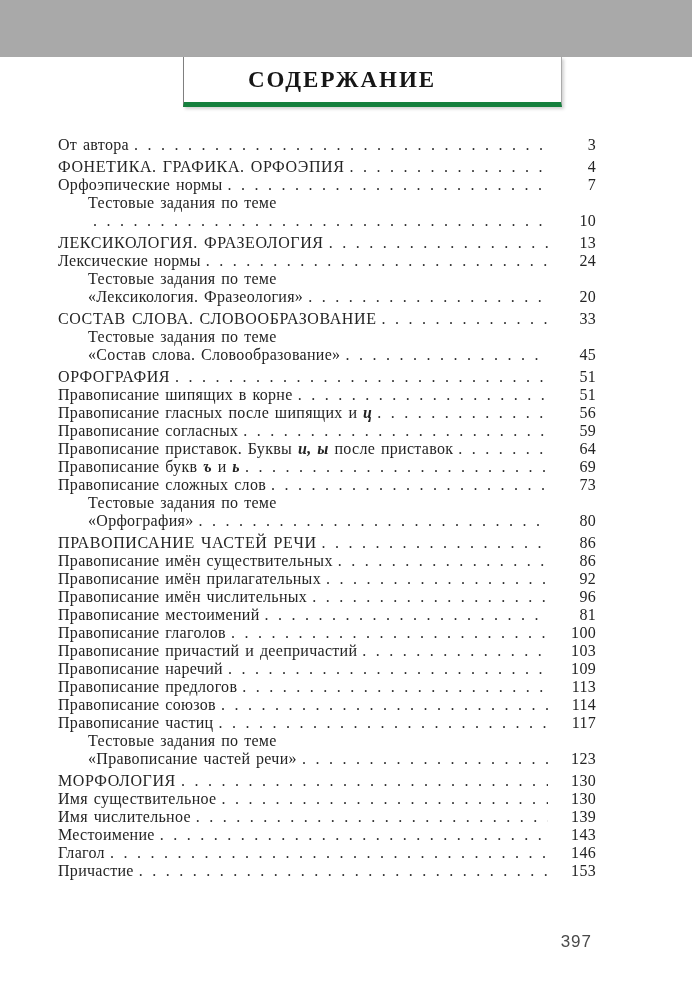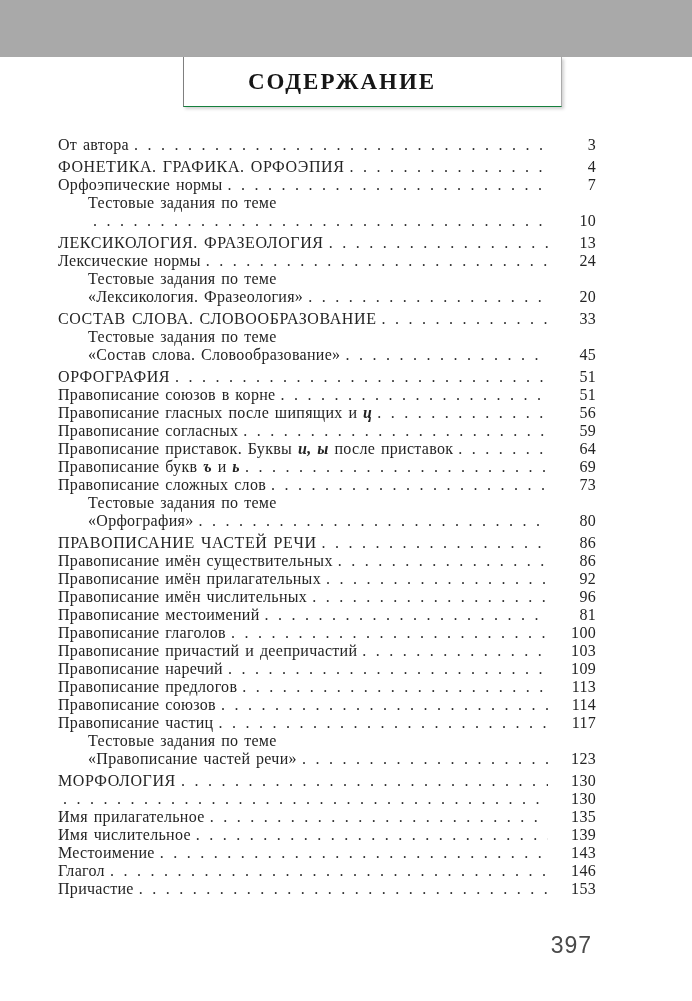--- a/index.html
+++ b/index.html
@@ -21,21 +21,21 @@
   }
 
   
   .title-box {
     position: absolute;
     left: 183px; top: 57px;
     width: 379px; height: 50px;
     background: #ffffff;
     border-left: 1px solid #7f7f7f;
     border-right: 1px solid #ababab;
-    border-bottom: 1px solid #15803d;
+    border-bottom: 5px solid #15803d;
     box-shadow: 2px 2px 3px rgba(0,0,0,0.18);
     display: flex;
     align-items: center;
     justify-content: center;
     padding-right: 61px;
     box-sizing: border-box;
   }
   .title-box h1 {
     margin: 0;
     font-size: 23px;
@@ -87,21 +87,21 @@
     text-align: right;
   }
 
   
   .footer-folio {
     position: absolute;
     left: 58px; top: 932px;
     width: 534px;
     text-align: right;
     font-family: "Liberation Sans", sans-serif;
-    font-size: 23px;
+    font-size: 17px;
     color: #4a4a4a;
     letter-spacing: 1px;
   }
 </style>
 </head>
 <body>
 
 <div class="top-band"></div>
 
 <div class="title-box">
@@ -167,21 +167,21 @@
       <span class="label">«Состав слова. Словообразование»</span>
       <span class="dots"></span>
       <span class="pagenum">45</span>
     </div>
     <div class="toc-row section gap">
       <span class="label">ОРФОГРАФИЯ</span>
       <span class="dots"></span>
       <span class="pagenum">51</span>
     </div>
     <div class="toc-row item">
-      <span class="label">Правописание союзов в корне</span>
+      <span class="label">Правописание шипящих в корне</span>
       <span class="dots"></span>
       <span class="pagenum">51</span>
     </div>
     <div class="toc-row item">
       <span class="label">Правописание гласных после шипящих и <em>ц</em></span>
       <span class="dots"></span>
       <span class="pagenum">56</span>
     </div>
     <div class="toc-row item">
       <span class="label">Правописание согласных</span>
@@ -277,29 +277,25 @@
       <span class="label">«Правописание частей речи»</span>
       <span class="dots"></span>
       <span class="pagenum">123</span>
     </div>
     <div class="toc-row section gap">
       <span class="label">МОРФОЛОГИЯ</span>
       <span class="dots"></span>
       <span class="pagenum">130</span>
     </div>
     <div class="toc-row item">
+      <span class="label">Имя существительное</span>
       <span class="dots"></span>
       <span class="pagenum">130</span>
     </div>
     <div class="toc-row item">
-      <span class="label">Имя прилагательное</span>
-      <span class="dots"></span>
-      <span class="pagenum">135</span>
-    </div>
-    <div class="toc-row item">
       <span class="label">Имя числительное</span>
       <span class="dots"></span>
       <span class="pagenum">139</span>
     </div>
     <div class="toc-row item">
       <span class="label">Местоимение</span>
       <span class="dots"></span>
       <span class="pagenum">143</span>
     </div>
     <div class="toc-row item">

